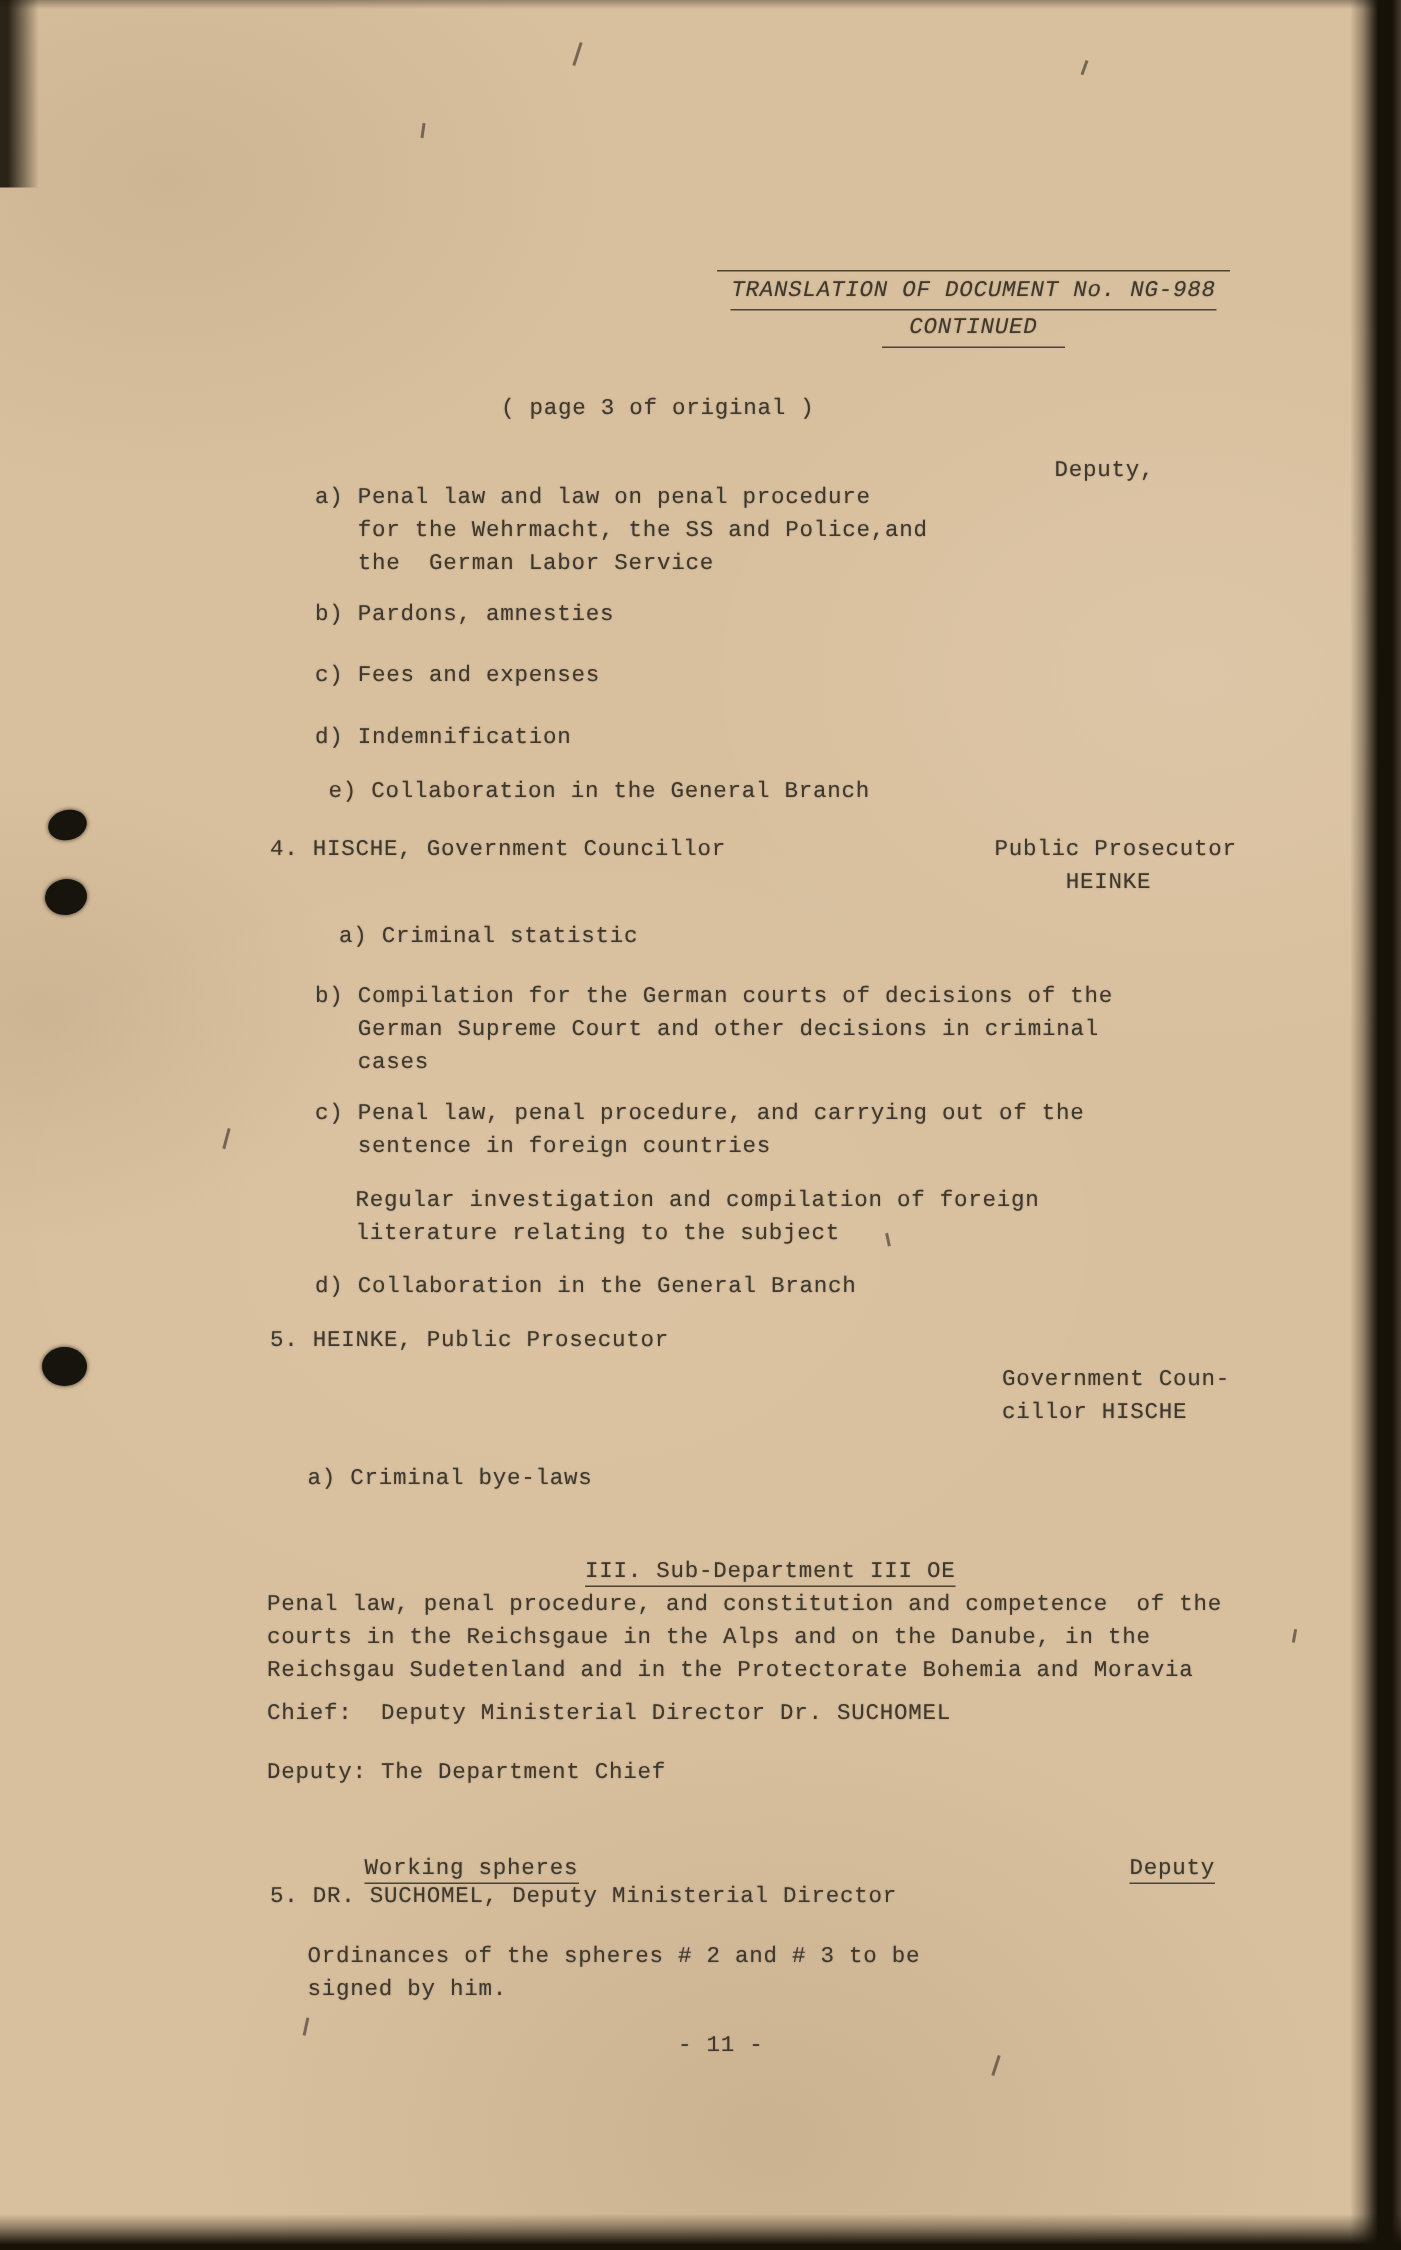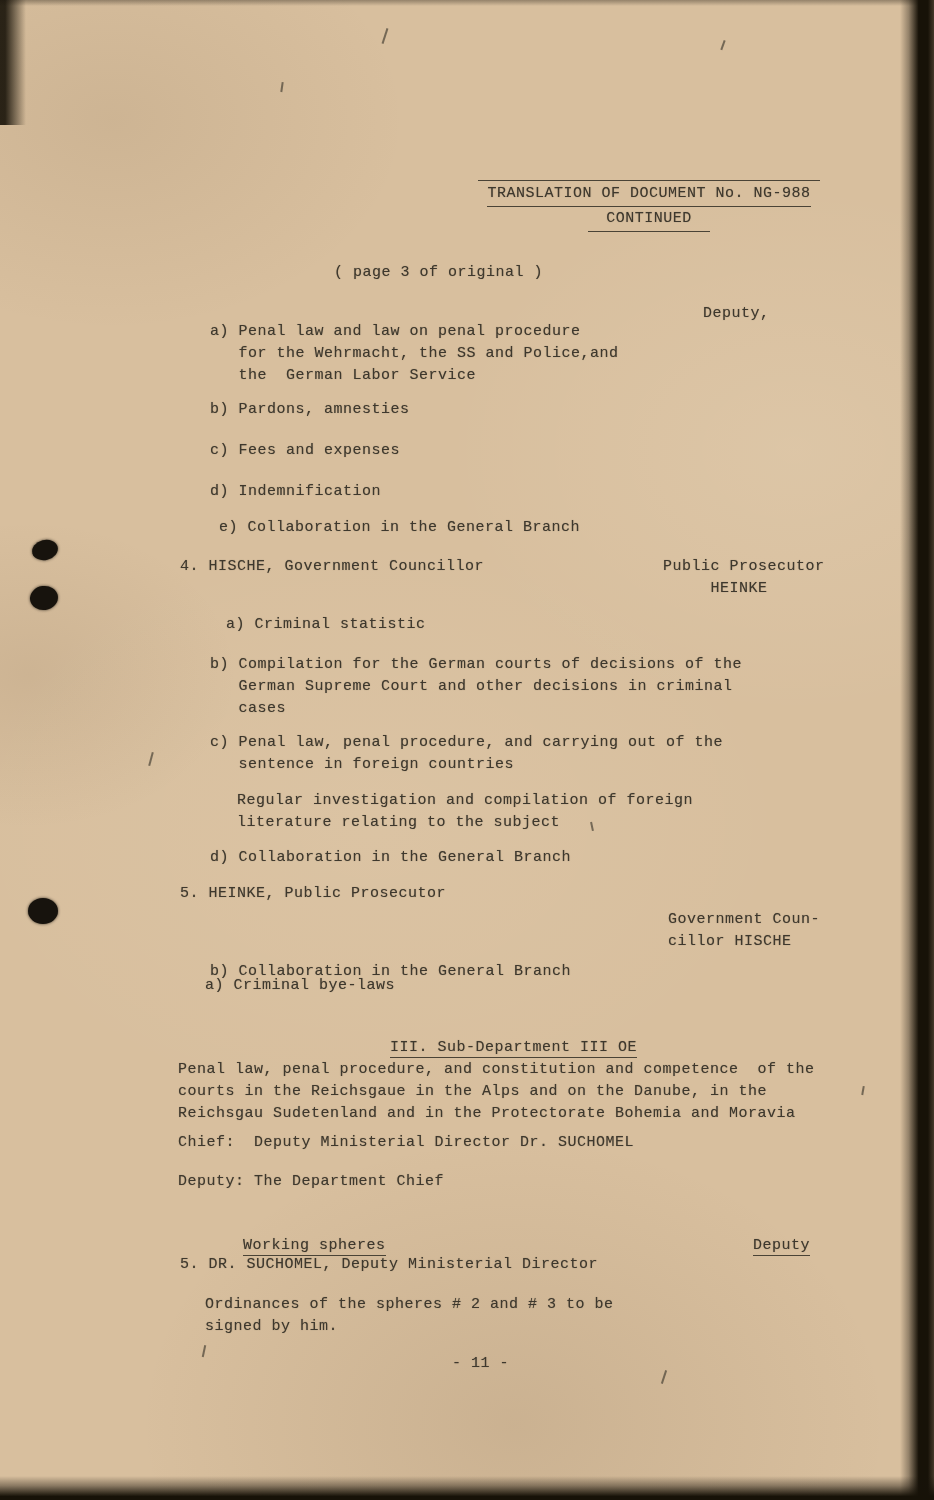--- a/index.html
+++ b/index.html
@@ -36,20 +36,21 @@
   }
   
   .hdr {
     position: absolute;
     left: 478px;
     top: 180px;
     width: 342px;
     border-top: 1.5px solid #4a4336;
     text-align: center;
     padding-top: 2px;
+    font-style: italic;
   }
   .hdr .line1 {
     display: inline-block;
     border-bottom: 1.5px solid #4a4336;
     padding-bottom: 1px;
   }
   .hdr .line2wrap { margin-top: 1px; }
   .hdr .line2 {
     display: inline-block;
     border-bottom: 1.5px solid #4a4336;
@@ -137,21 +138,20 @@
   <div class="t" style="left:210px; top:732px">c) Penal law, penal procedure, and carrying out of the
    sentence in foreign countries</div>
   <div class="t" style="left:237px; top:790px">Regular investigation and compilation of foreign
 literature relating to the subject</div>
   <div class="t" style="left:210px; top:847px">d) Collaboration in the General Branch</div>
 
   <div class="t" style="left:180px; top:883px">5. HEINKE, Public Prosecutor</div>
   <div class="t" style="left:668px; top:909px">Government Coun-
 cillor HISCHE</div>
   <div class="t" style="left:205px; top:975px">a) Criminal bye-laws</div>
-  <div class="t" style="left:210px; top:961px">b) Collaboration in the General Branch</div>
 
   <div class="t" style="left:178px; top:1059px">Penal law, penal procedure, and constitution and competence  of the
 courts in the Reichsgaue in the Alps and on the Danube, in the
 Reichsgau Sudetenland and in the Protectorate Bohemia and Moravia</div>
   <div class="t" style="left:352px; top:1015px">
     <span class="ul">III. Sub-Department III OE</span>
   </div>
   <div class="t" style="left:178px; top:1132px">Chief:  Deputy Ministerial Director Dr. SUCHOMEL</div>
   <div class="t" style="left:178px; top:1171px">Deputy: The Department Chief</div>
 

